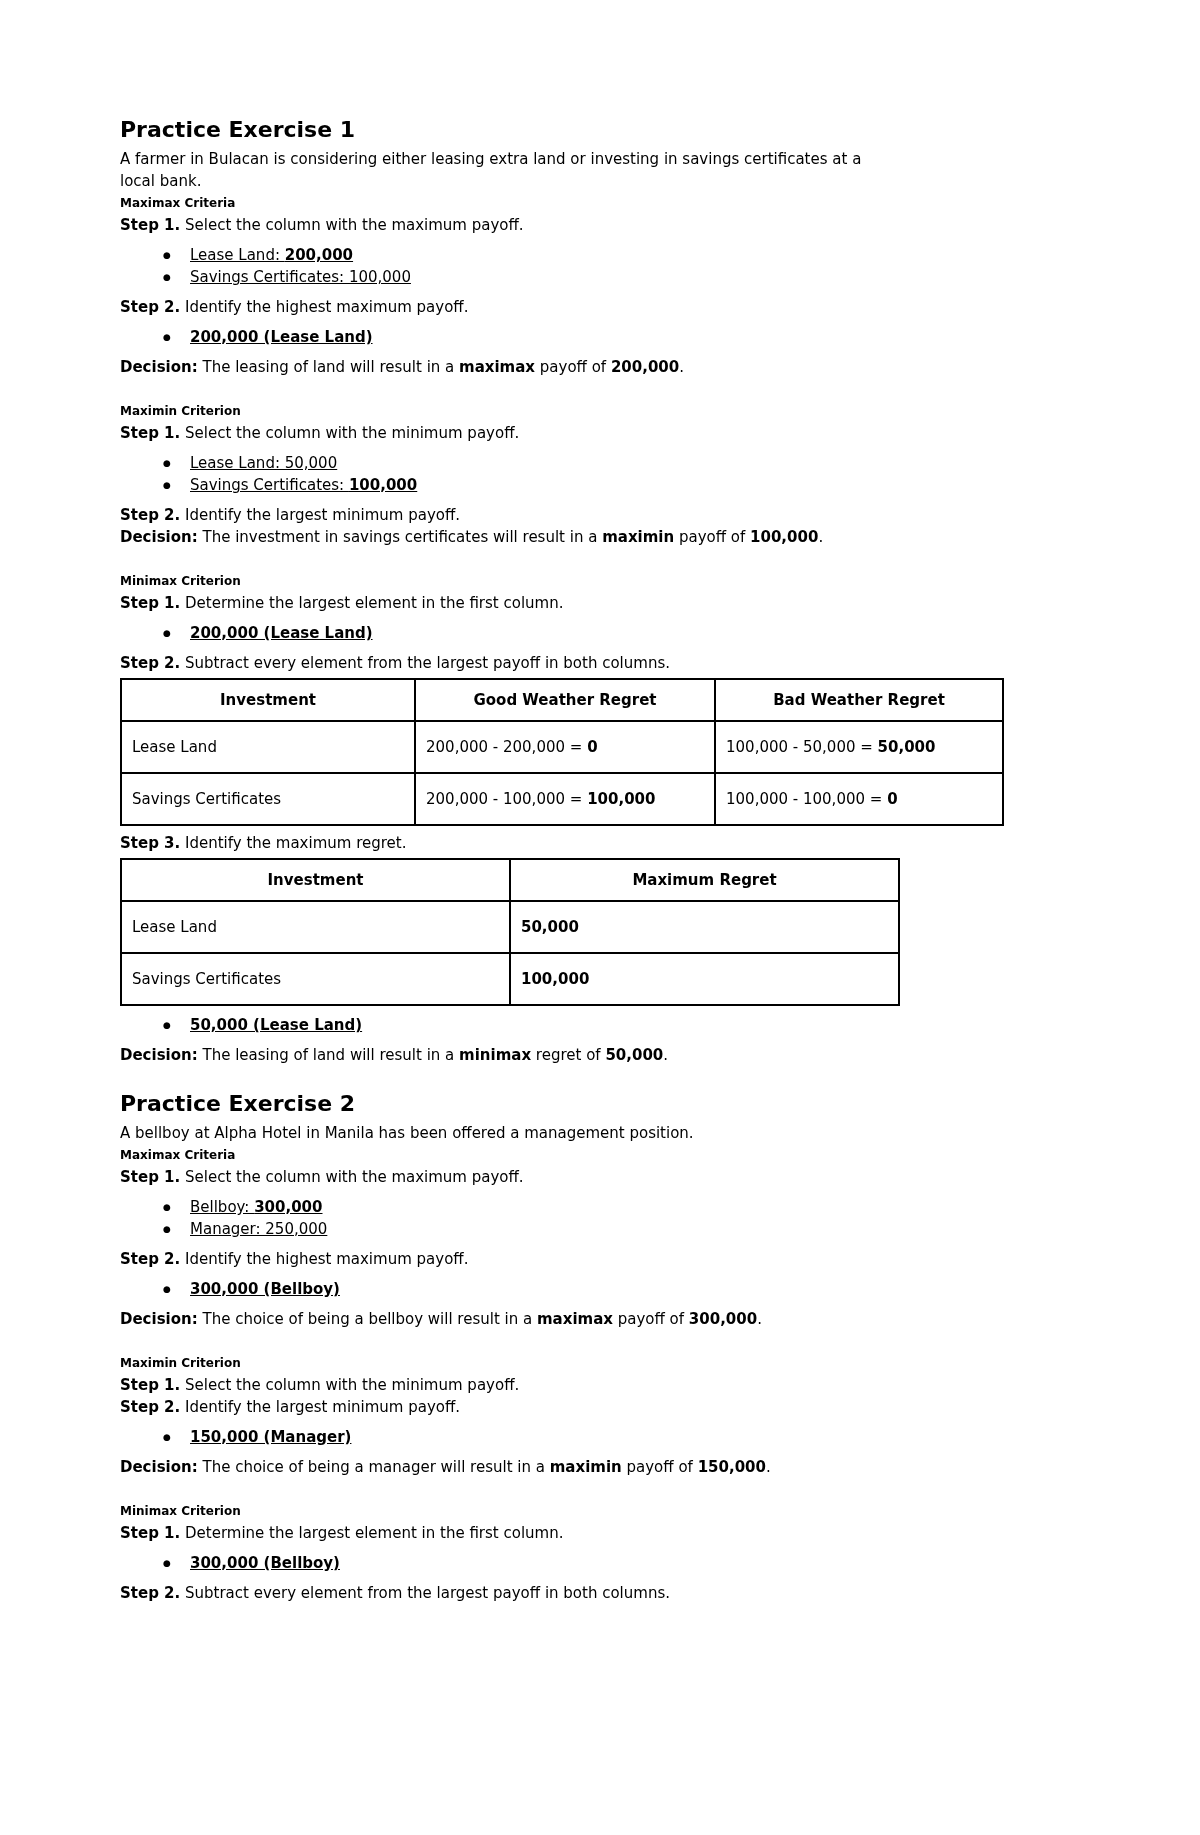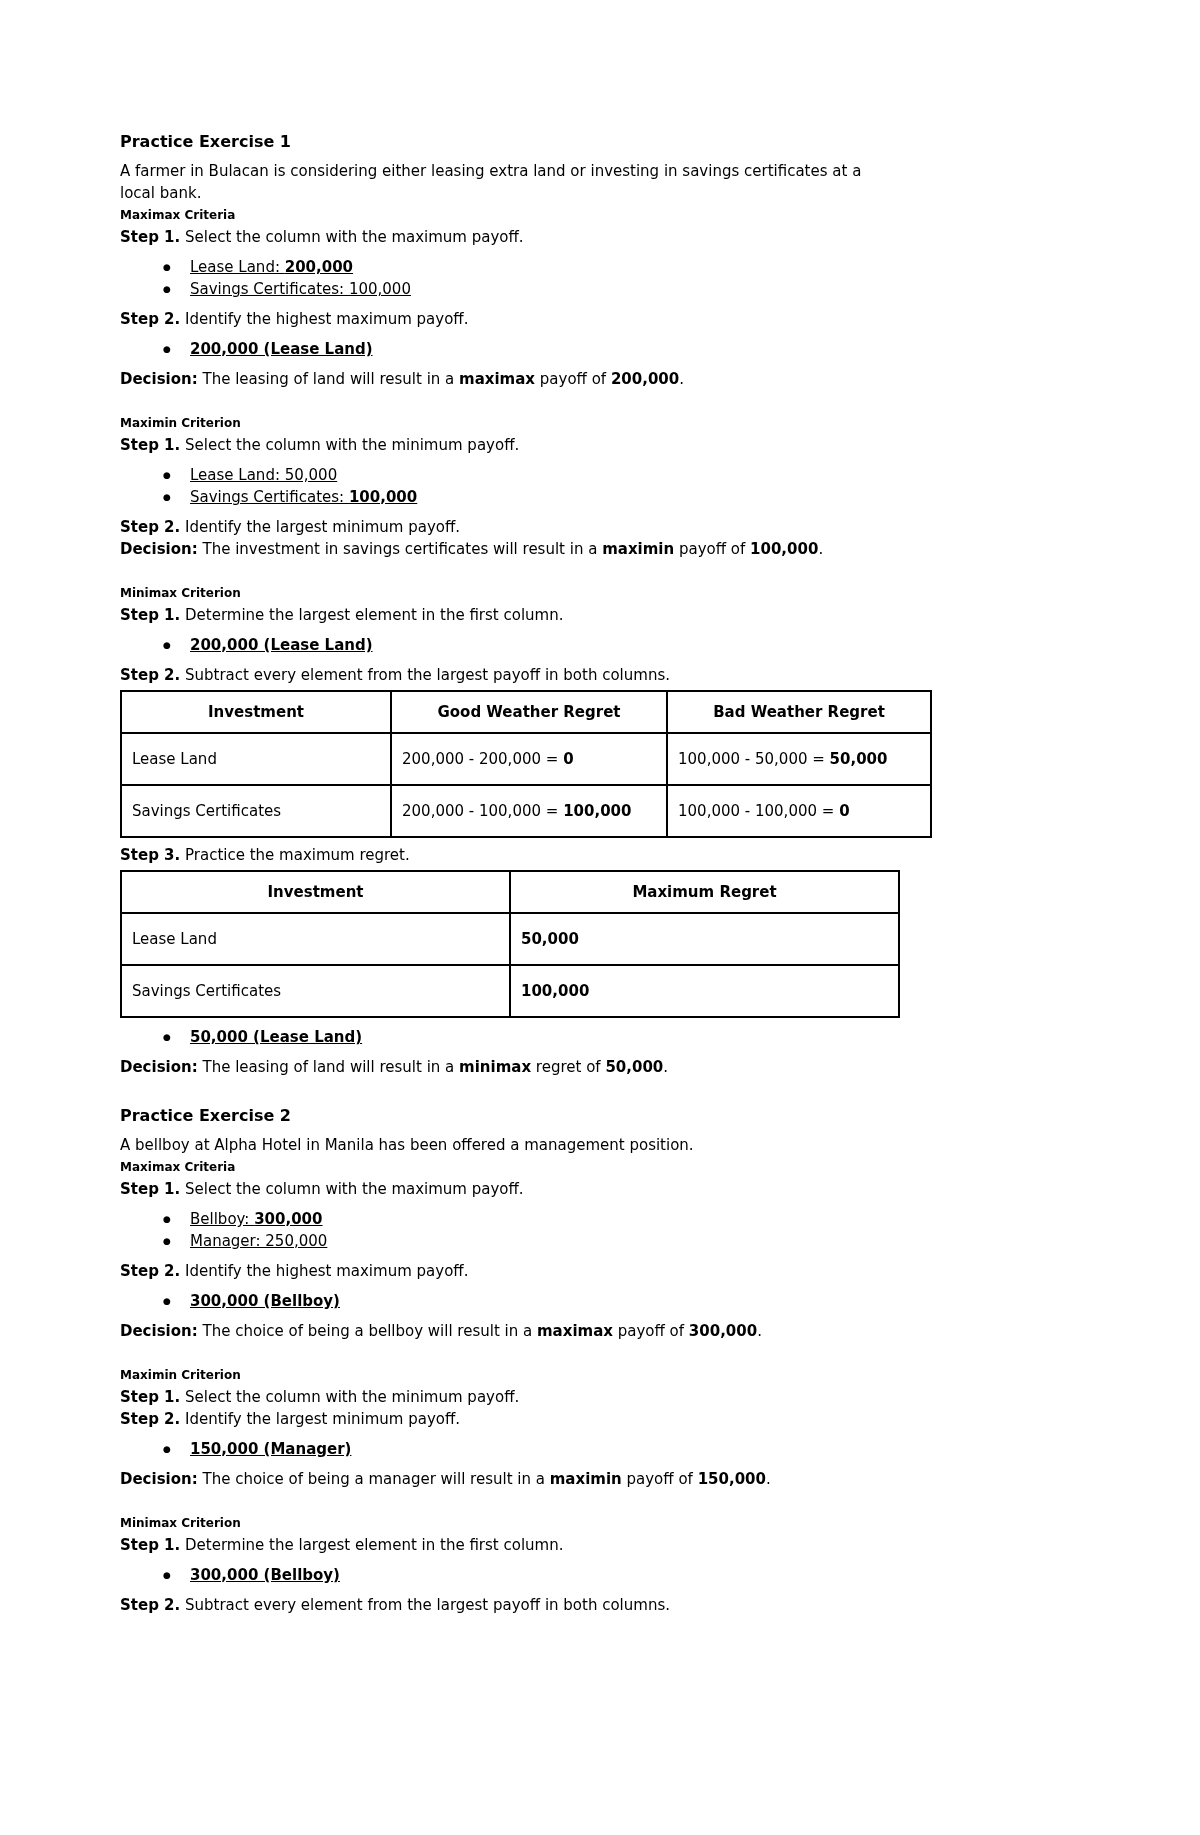--- a/index.html
+++ b/index.html
@@ -16,24 +16,24 @@
     height: 1835px;
     padding: 118px 120px 0 120px;
     font-family: "DejaVu Sans", sans-serif;
     font-size: 15px;
     line-height: 22px;
     color: #000000;
     background: #ffffff;
   }
   .content { width: 780px; }
   h1 {
-    font-size: 16px;
+    font-size: 22px;
     line-height: 24px;
     font-weight: bold;
-    margin: 12px 0 6px 0;
+    margin: 0 0 6px 0;
   }
   h1.gap-top { margin-top: 26px; }
   h2 {
     font-size: 12px;
     line-height: 22px;
     font-weight: bold;
     margin: 0;
   }
   h2.gap-top { margin-top: 22px; }
   p { margin: 0; }
@@ -63,21 +63,21 @@
     table-layout: fixed;
   }
   th, td {
     border: 2px solid #000000;
     font-size: 15px;
     line-height: 20px;
   }
   th {
     font-weight: bold;
     text-align: center;
-    padding: 10px 6px;
+    padding: 10px 18px;
   }
   td {
     text-align: left;
     padding: 15px 10px;
   }
   table.t3 th:nth-child(1), table.t3 td:nth-child(1) { width: 256px; }
   table.t3 th:nth-child(2), table.t3 td:nth-child(2) { width: 262px; }
   table.t3 th:nth-child(3), table.t3 td:nth-child(3) { width: 250px; }
   table.t2 th, table.t2 td { width: 50%; }
 </style>
@@ -134,21 +134,21 @@
             <td><span>100,000 - 50,000 = </span><span class="b">50,000</span></td>
           </tr>
           <tr>
             <td><span>Savings Certificates</span></td>
             <td><span>200,000 - 100,000 = </span><span class="b">100,000</span></td>
             <td><span>100,000 - 100,000 = </span><span class="b">0</span></td>
           </tr>
         </tbody>
       </table>
 
-      <p><span class="b">Step 3.</span><span> Practice the maximum regret.</span></p>
+      <p><span class="b">Step 3.</span><span> Identify the maximum regret.</span></p>
 
       <table class="t2">
         <thead>
           <tr>
             <th>Investment</th>
             <th>Maximum Regret</th>
           </tr>
         </thead>
         <tbody>
           <tr>

